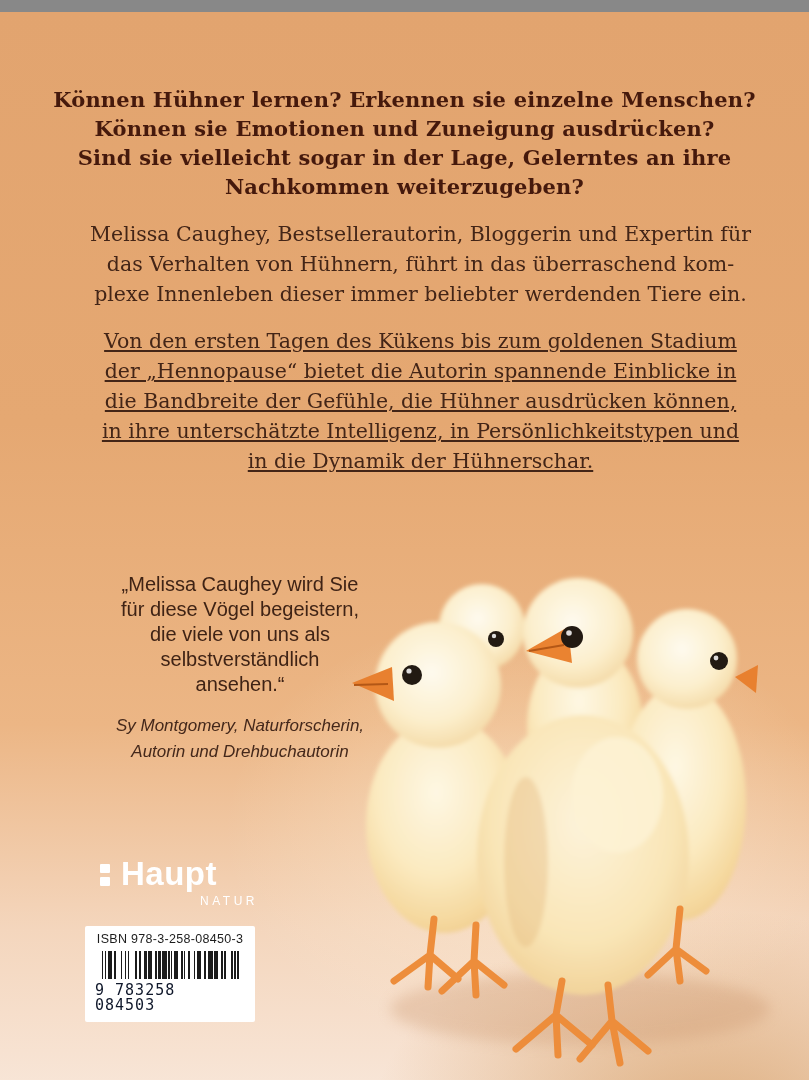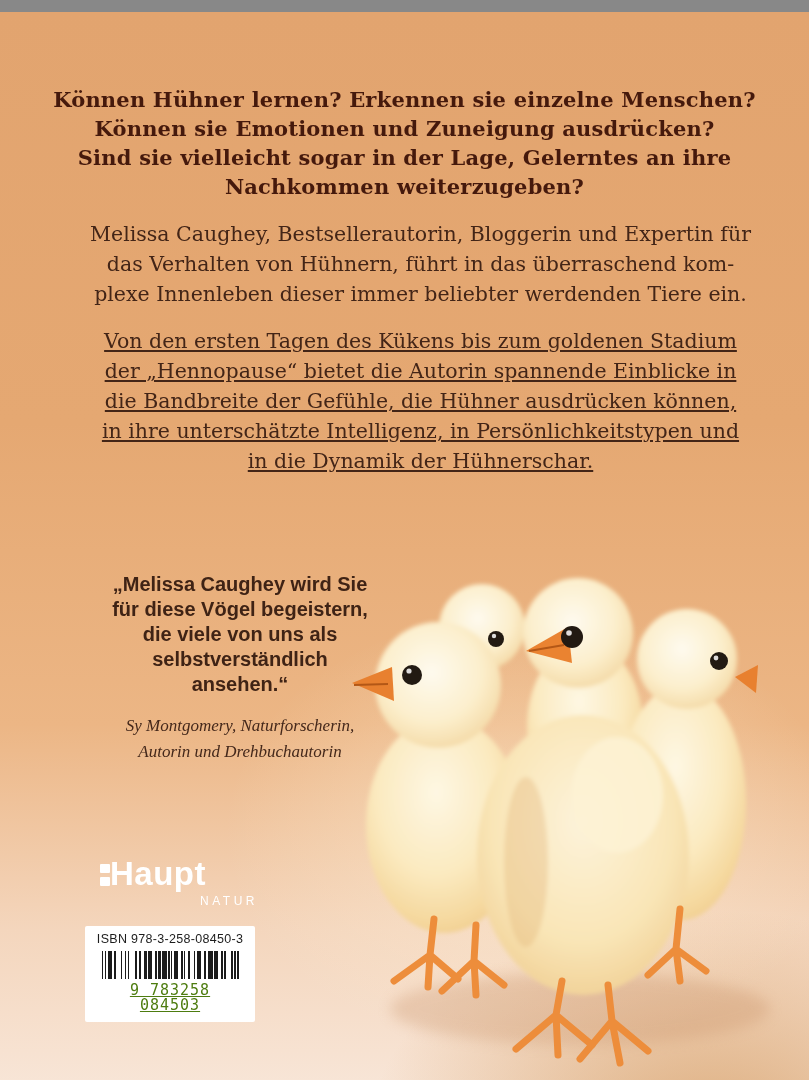--- a/index.html
+++ b/index.html
@@ -30,32 +30,32 @@
     color:#432517;
   }
   .para-intro{top:207px;}
   .para-description{top:314px;text-decoration:underline;}
   .quote-block{
     position:absolute;left:70px;top:560px;width:340px;
     text-align:center;color:#3f2315;
   }
   .quote{
     font-family:"Liberation Sans", sans-serif;
-    font-size:20px;line-height:25px;font-weight:700;
+    font-size:20px;line-height:25px;font-weight:400;
   }
   .quote-attr{
     margin-top:16px;
-    font-family:Liberation Serif, serif;
+    font-family:Liberation Sans, sans-serif;
     font-style:italic;font-size:17px;line-height:26px;
     color:#44281b;
     text-align:center;
   }
   .chicks{position:absolute;left:330px;top:545px;width:479px;height:535px;}
   .logo{position:absolute;left:100px;top:845px;width:158px;}
-  .logo-row{display:flex;align-items:center;}
+  .logo-row{display:flex;align-items:center;gap:11px;}
   .logo-mark{display:flex;flex-direction:column;gap:4px;padding-top:2px;}
   .logo-mark .sq{width:10px;height:9px;background:#ffffff;border-radius:1px;}
   .logo-name{
     font-weight:700;font-size:33px;line-height:1;color:#ffffff;letter-spacing:0.5px;
   }
   .logo-imprint{
     margin-top:5px;text-align:right;
     font-size:12px;line-height:1;color:#ffffff;letter-spacing:3.5px;
   }
   .barcode{
@@ -63,23 +63,23 @@
     background:#ffffff;border-radius:2px;box-sizing:border-box;
     padding:7px 10px 9px;display:flex;flex-direction:column;
   }
   .isbn{
     font-size:12.5px;line-height:1;color:#1d1d1d;text-align:center;letter-spacing:0.3px;
   }
   .bars{margin-top:5px;height:44px;display:flex;padding:0 7px;}
   .bars .bar{flex:1;}
   .bars .bar.on{background:#1b1b1b;}
   .digits{
-    margin-top:4px;text-align:center;
+    margin-top:4px;
     font-family:"DejaVu Sans Mono", monospace;
-    font-size:15px;line-height:1;color:#4d7c0f;letter-spacing:1px;text-decoration:underline;
+    font-size:15px;line-height:1;color:#0f172a;letter-spacing:1px;
   }
 </style>
 </head>
 <body>
 
 <div class="page">
 
   <div class="headline lines">Können Hühner lernen? Erkennen sie einzelne Menschen?
 Können sie Emotionen und Zuneigung ausdrücken?
 Sind sie vielleicht sogar in der Lage, Gelerntes an ihre

